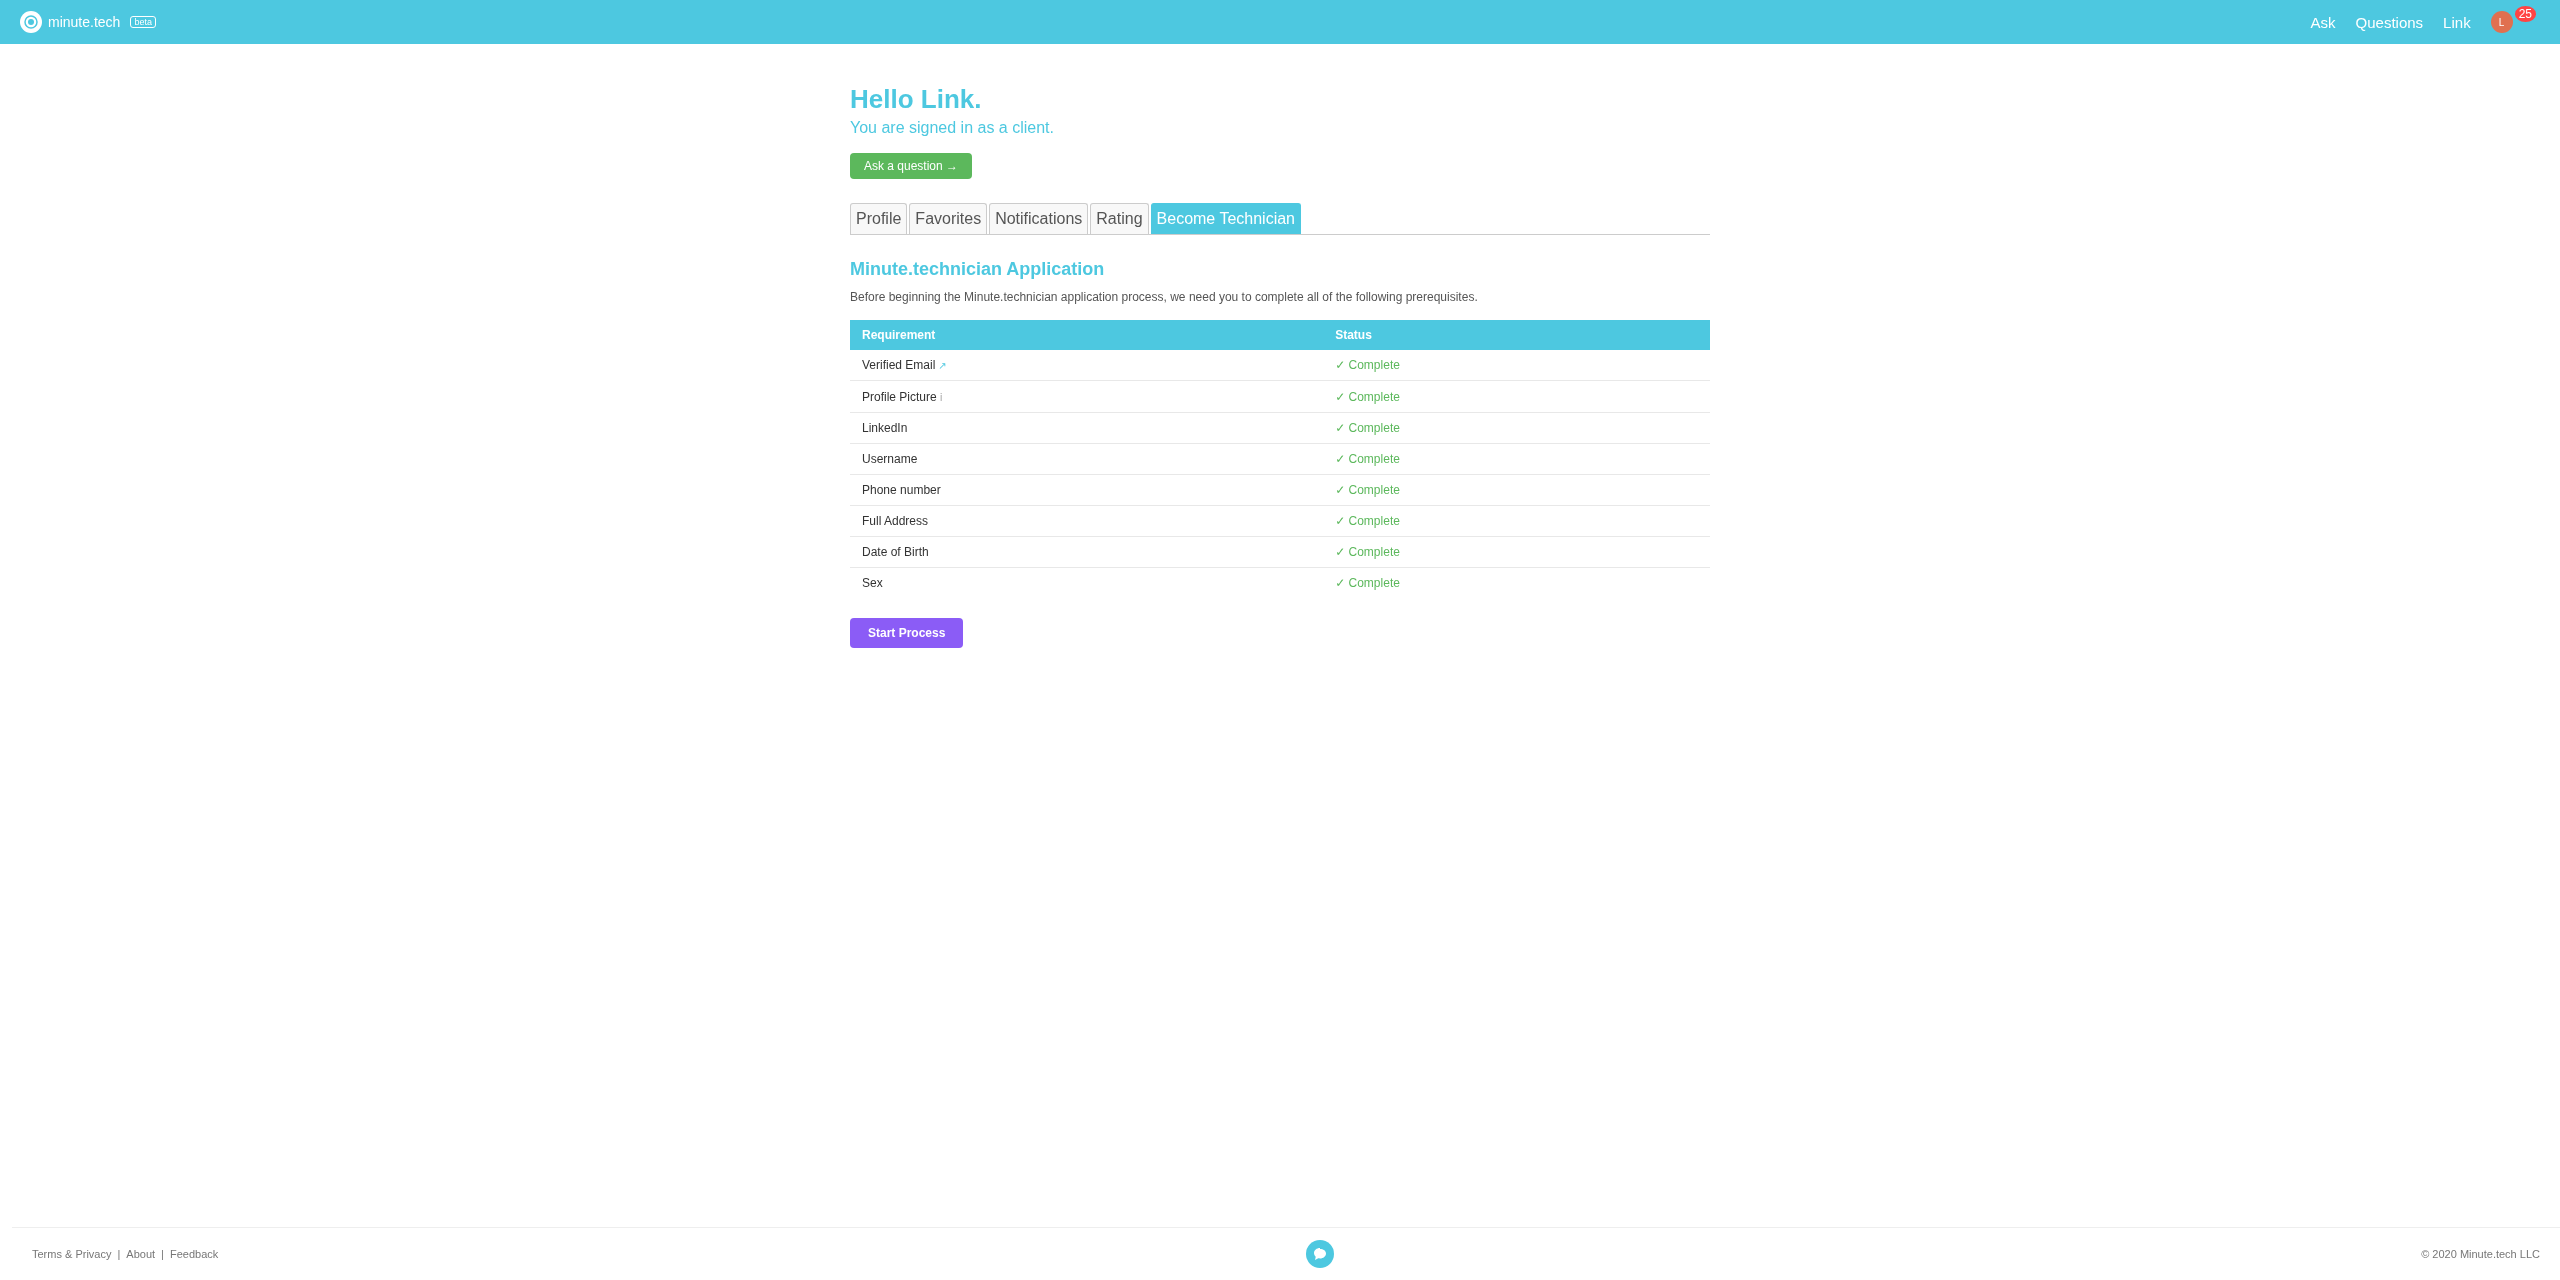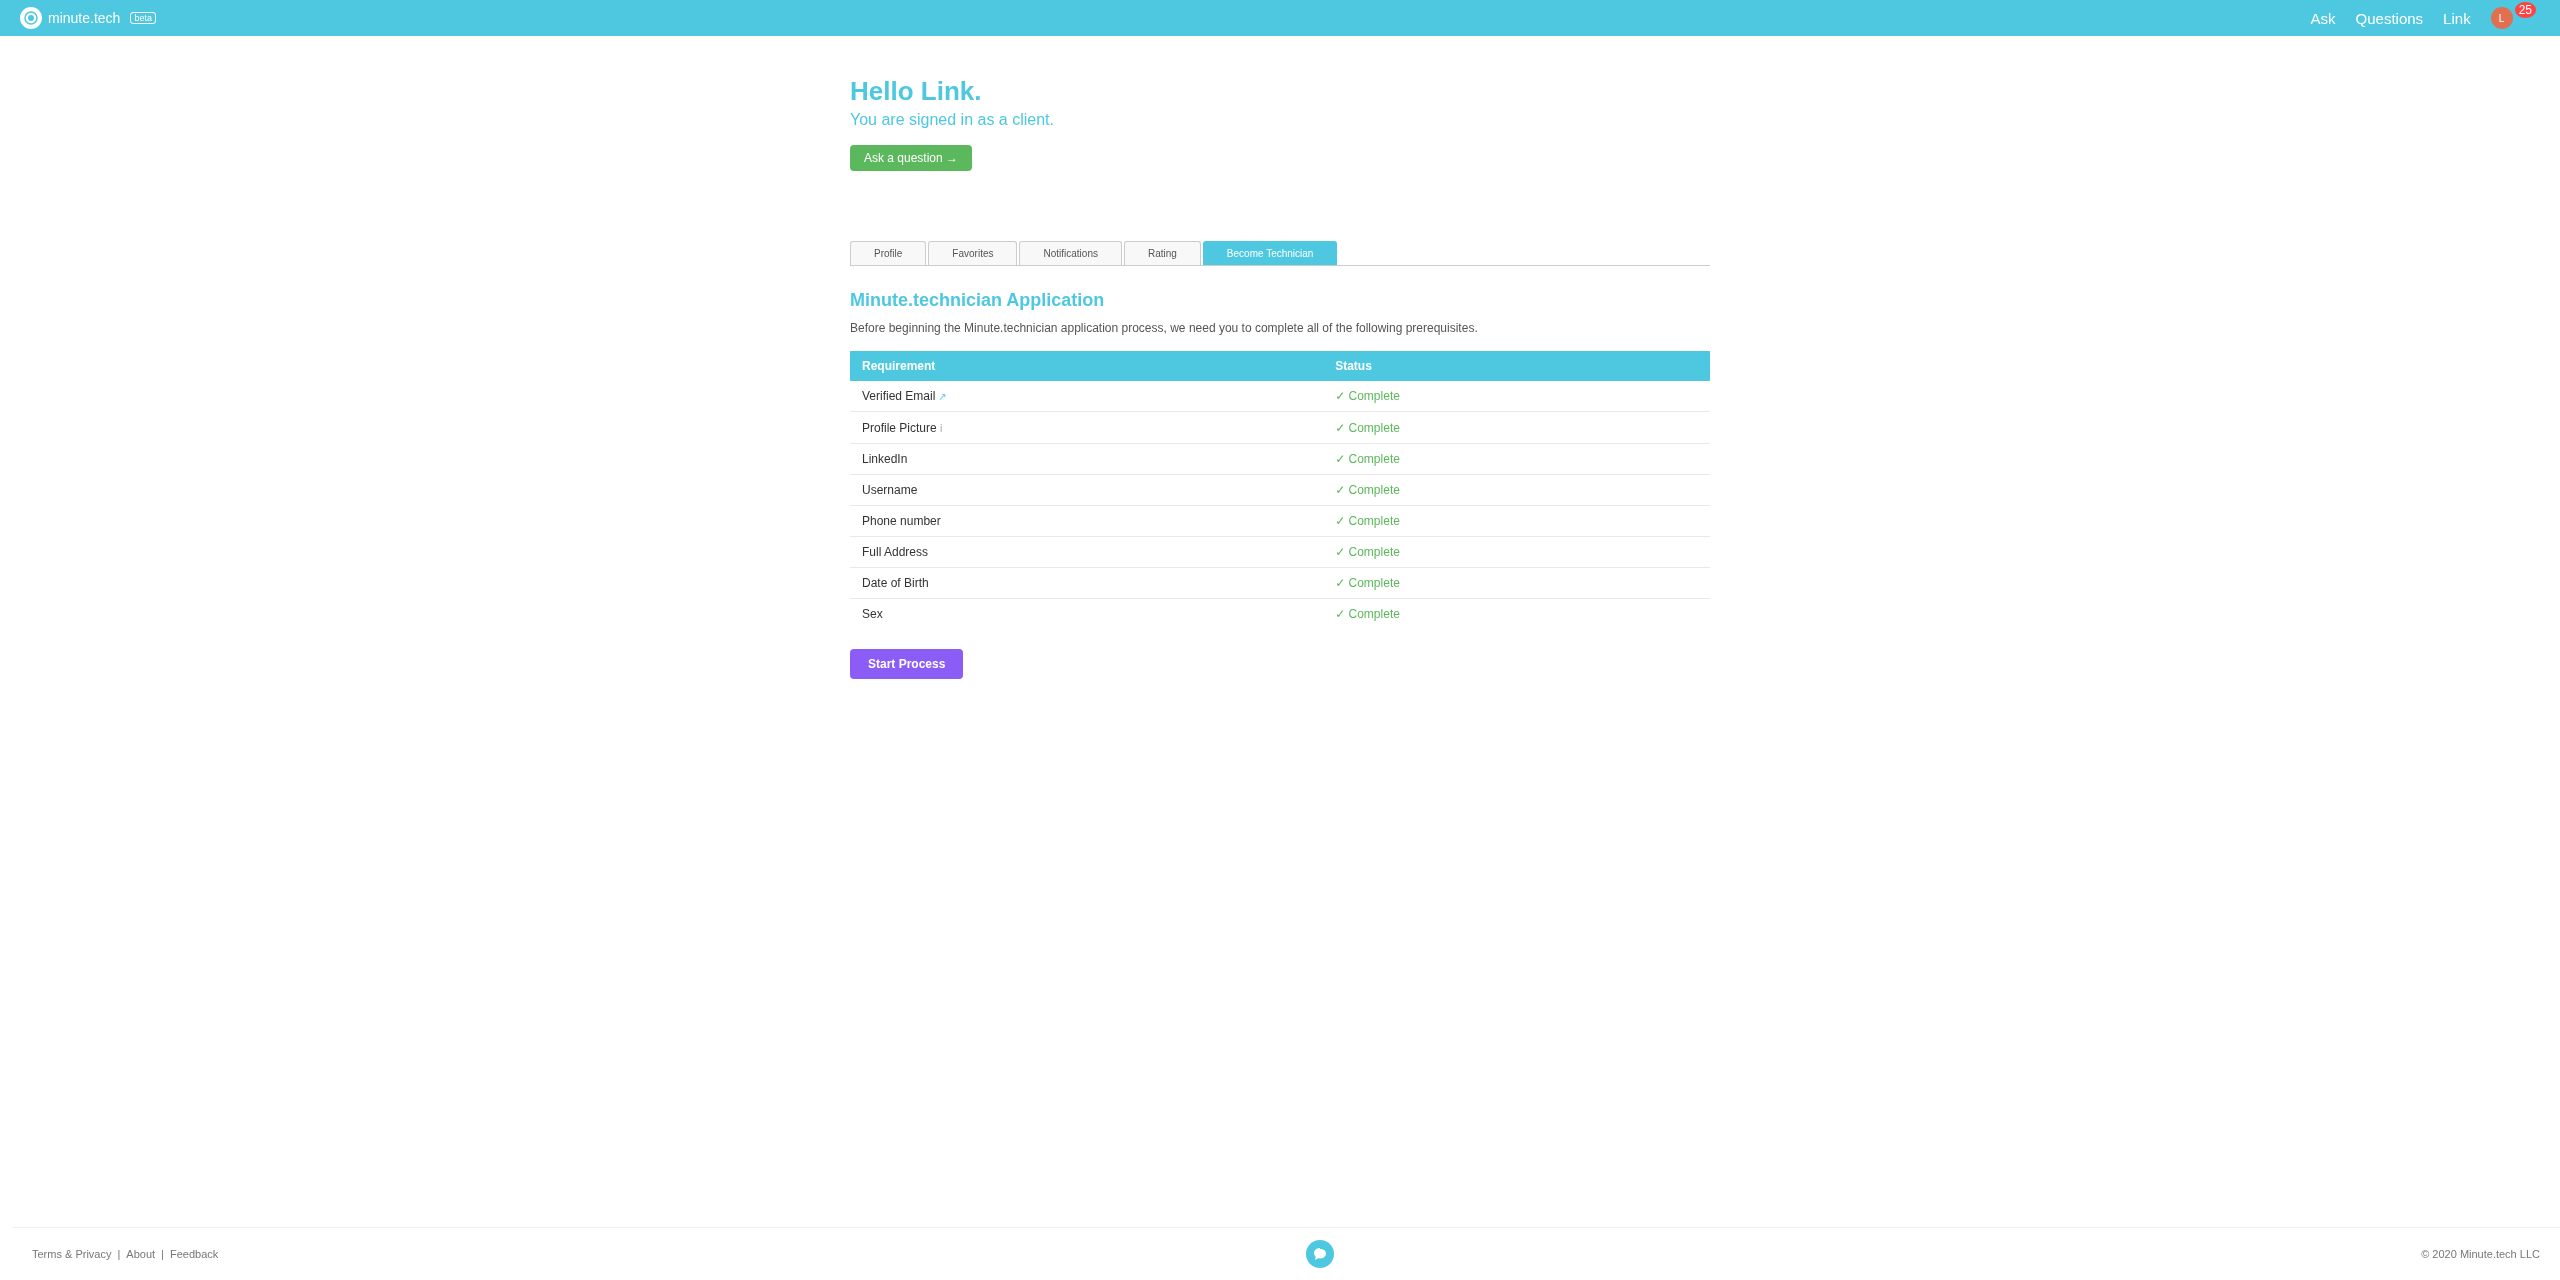--- a/index.html
+++ b/index.html
@@ -1,21 +1,21 @@
 <!DOCTYPE html>
 <html><head>
   <meta charset="utf-8">
   <style>
     * { margin: 0; padding: 0; box-sizing: border-box; }
     body { font-family: Arial, sans-serif; font-size: 13px; color: #333; background: #fff; }
 
     
     .navbar {
       background: #4dc8e0;
-      height: 36px;
+      height: 44px;
       display: flex;
       align-items: center;
       padding: 0 20px;
       justify-content: space-between;
     }
     .navbar-brand {
       display: flex;
       align-items: center;
       gap: 6px;
     }
@@ -113,30 +113,29 @@
     }
 
     
     .tabs {
       display: flex;
       gap: 0;
       margin-top: 24px;
       border-bottom: 1px solid #ccc;
     }
     .tab {
-      padding: 6px 23px;
-      cursor: pointer;
-      font-size: 10px;
+      padding: 6px 5px;
+      cursor: pointer;
+      font-size: 16px;
       border: 1px solid #ccc;
       border-bottom: none;
       background: #f8f8f8;
       color: #555;
       margin-right: 2px;
       border-radius: 3px 3px 0 0;
-      margin-top: 46px;
     }
     .tab.active {
       background: #4dc8e0;
       color: #fff;
       border-color: #4dc8e0;
     }
 
     
     .section-title {
       color: #4dc8e0;

